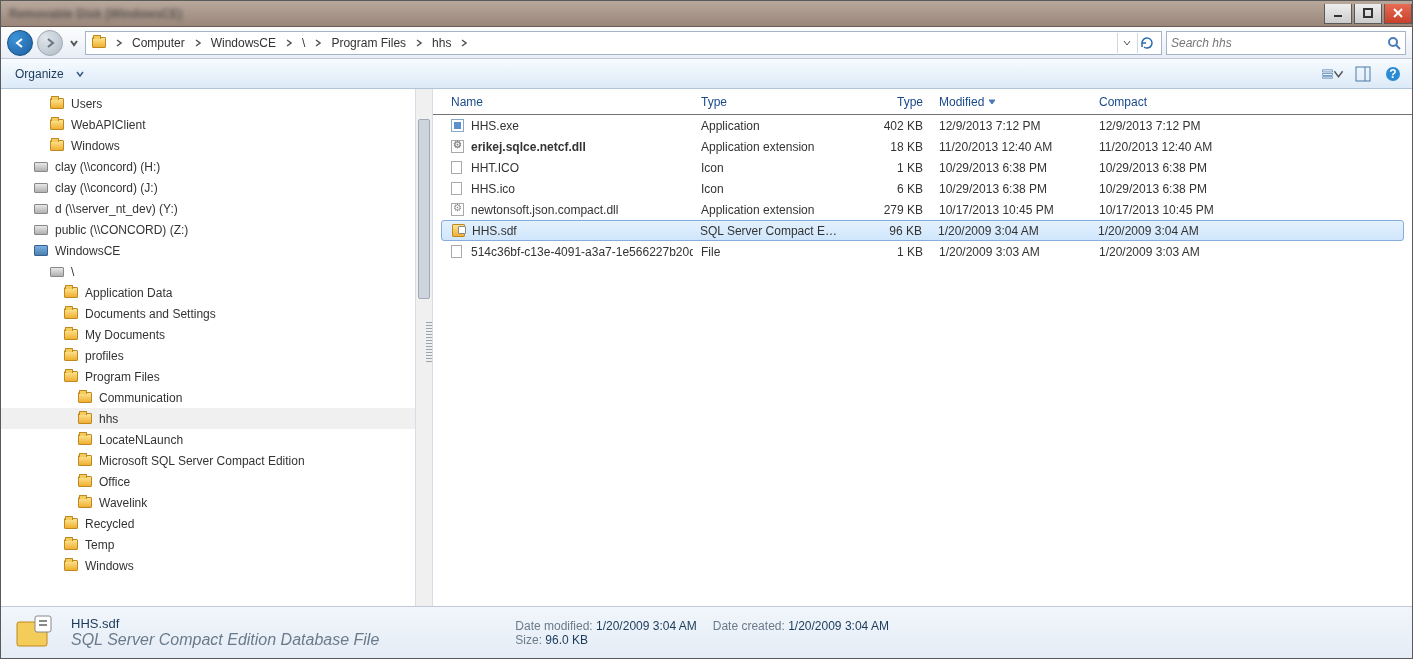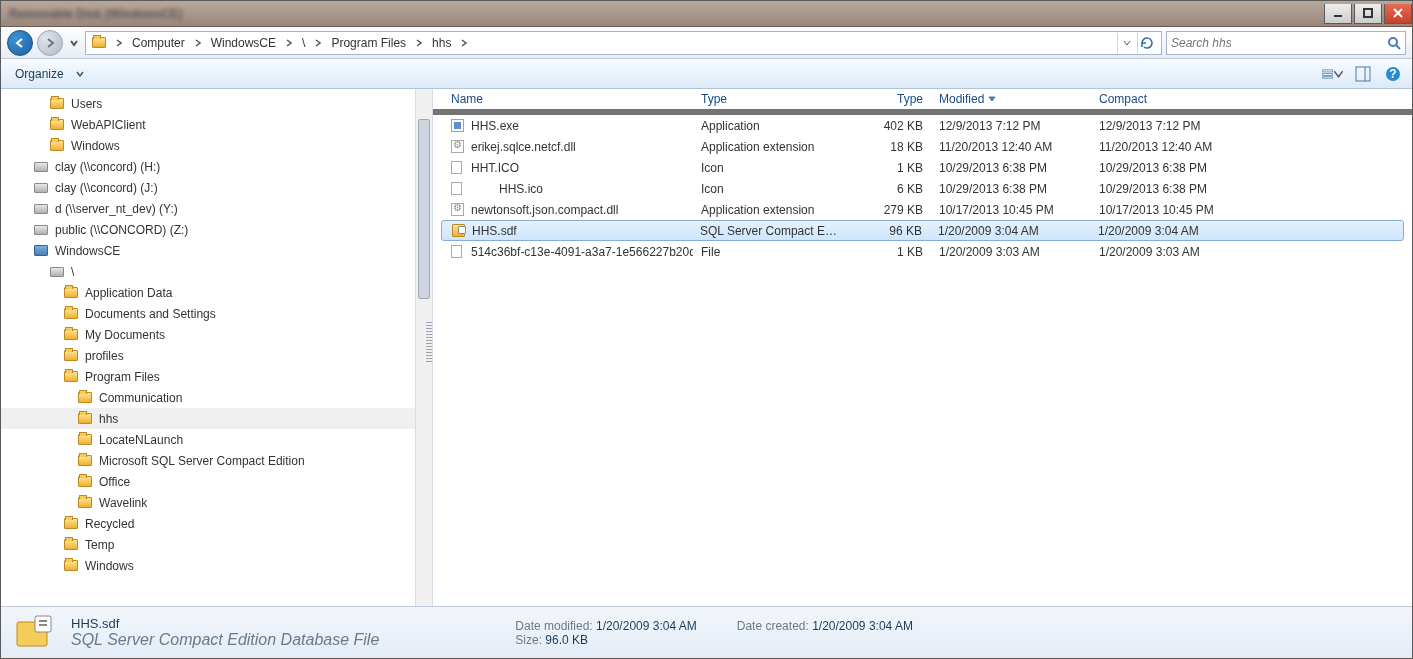--- a/index.html
+++ b/index.html
@@ -51,21 +51,21 @@
 .main { flex: 1; display: flex; min-height:0; }
 .tree { width: 432px; border-right: 1px solid #d6dde6; background: #fff; overflow-y: auto; padding: 4px 0; position:relative;}
 .tree-scroll { position:absolute; right:0; top:0; width:17px; height:100%; background:#f0f0f0; border-left:1px solid #d6dde6; }
 .tree-thumb { position:absolute; left:2px; right:2px; top:30px; height:180px; background:#cdd4dd; border:1px solid #a0aab6; border-radius:2px; }
 .tree-grip { position:absolute; right:0; top:45%; width:6px; height:40px; background:repeating-linear-gradient(to bottom,#9aa4ae,#9aa4ae 1px,transparent 1px,transparent 3px); }
 .tree-item { display: flex; align-items: center; height: 21px; padding-left: var(--ind,20px); white-space:nowrap; color:#333; padding-right:20px;}
 .tree-item.sel { background: #f0f0f0; }
 .tree-ico { width: 16px; height: 14px; margin-right: 6px; display:inline-flex; align-items:center; justify-content:center;}
 
 .files { flex: 1; display:flex; flex-direction:column; background:#fff; min-width:0;}
-.files-header { display:flex; height: 26px; align-items:center; border-bottom:6px solid #737373; color:#1a4a8a; padding-left:10px;}
+.files-header { display:flex; height: 26px; align-items:center; border-bottom:1px solid #737373; color:#1a4a8a; padding-left:10px;}
 .files-header .col { padding: 0 8px; display:flex; align-items:center; gap:4px; height:100%; }
 .files-header svg { width:8px; height:6px; stroke:#4a7ab8; fill:#4a7ab8;}
 .col-name { width: 250px; }
 .col-type { width: 158px; }
 .col-size { width: 80px; text-align:right; justify-content:flex-end;}
 .col-mod { width: 160px; }
 .col-cre { width: 160px; }
 
 .file-row { display:flex; height: 21px; align-items:center; padding-left:10px; color:#333;}
 .file-row.sel { background: linear-gradient(to bottom,#e4f1fd,#cfe6fc); border:1px solid #84acdd; border-radius:3px; margin-left:8px; margin-right:8px; padding-left:2px;}
@@ -73,21 +73,21 @@
 .file-row .cell.size { text-align:right; }
 .file-ico { width:16px; height:16px; margin-right:4px; display:inline-flex; align-items:center; flex-shrink:0;}
 .col-name-cell { width:250px; display:flex; align-items:center;}
 
 
 .details { height: 52px; background: linear-gradient(to bottom,#f2f6fb,#e4ecf6); border-top:1px solid #c0cad8; display:flex; align-items:center; padding: 4px 12px; gap: 16px;}
 .details-ico { width: 42px; height: 42px; display:flex; align-items:center; justify-content:center;}
 .details-text { display:flex; flex-direction:column; }
 .details-text .name { font-size:13px; color:#1a3a5a; }
 .details-text .type { font-size:16px; color:#6a7a8a;font-style:italic; }
-.details-props { display:flex; gap:40px; font-size:11px; margin-left: 120px; }
+.details-props { display:flex; gap:16px; font-size:11px; margin-left: 120px; }
 .details-props .prop { display:flex; flex-direction:column; }
 .details-props .label { color:#6a7a8a; text-align:right; display:inline;}
 .details-props .val { color:#1a3a5a; }
 
 
 .ico-folder { width:14px; height:11px; background:linear-gradient(to bottom,#fce492,#f0b030); border-radius:1px; border:1px solid #c08820; position:relative;}
 .ico-folder::before { content:''; position:absolute; top:-3px; left:0; width:6px; height:3px; background:#f4cc5a; border:1px solid #c08820; border-bottom:none; border-radius:1px 1px 0 0;}
 .ico-drive { width:14px; height:10px; background:linear-gradient(to bottom,#e8e8e8,#b0b0b0); border:1px solid #888; border-radius:1px;}
 .ico-monitor { width:14px; height:11px; background:linear-gradient(to bottom,#7ab0e0,#4a80b0); border:1px solid #3a6090; border-radius:1px;}
 .ico-app { width:13px; height:13px; background:#fff; border:1px solid #88a8c8; position:relative;}
@@ -403,21 +403,21 @@
                 <span class="ico-app"></span>
               </span>
               <span>HHS.exe</span>
             </div>
             <div class="cell " style="width: 158px;">Application</div>
             <div class="cell size" style="width: 80px; text-align: right;">402 KB</div>
             <div class="cell " style="width: 160px;">12/9/2013 7:12 PM</div>
             <div class="cell " style="width: 160px;">12/9/2013 7:12 PM</div>
           </div>
           <div class="file-row">
-            <div class="cell col-name-cell" style="width: 250px;">
+            <div class="cell col-name-cell" style="width: 250px; font-weight: bold;">
               <span class="file-ico">
                 <span class="ico-dll"></span>
               </span>
               <span>erikej.sqlce.netcf.dll</span>
             </div>
             <div class="cell " style="width: 158px;">Application extension</div>
             <div class="cell size" style="width: 80px; text-align: right;">18 KB</div>
             <div class="cell " style="width: 160px;">11/20/2013 12:40 AM</div>
             <div class="cell " style="width: 160px;">11/20/2013 12:40 AM</div>
           </div>
@@ -427,21 +427,21 @@
                 <span class="ico-file"></span>
               </span>
               <span>HHT.ICO</span>
             </div>
             <div class="cell " style="width: 158px;">Icon</div>
             <div class="cell size" style="width: 80px; text-align: right;">1 KB</div>
             <div class="cell " style="width: 160px;">10/29/2013 6:38 PM</div>
             <div class="cell " style="width: 160px;">10/29/2013 6:38 PM</div>
           </div>
           <div class="file-row">
-            <div class="cell col-name-cell" style="width: 250px; gap: 28px;">
+            <div class="cell col-name-cell" style="width: 250px;">
               <span class="file-ico">
                 <span class="ico-file"></span>
               </span>
               <span>HHS.ico</span>
             </div>
             <div class="cell " style="width: 158px;">Icon</div>
             <div class="cell size" style="width: 80px; text-align: right;">6 KB</div>
             <div class="cell " style="width: 160px;">10/29/2013 6:38 PM</div>
             <div class="cell " style="width: 160px;">10/29/2013 6:38 PM</div>
           </div>

